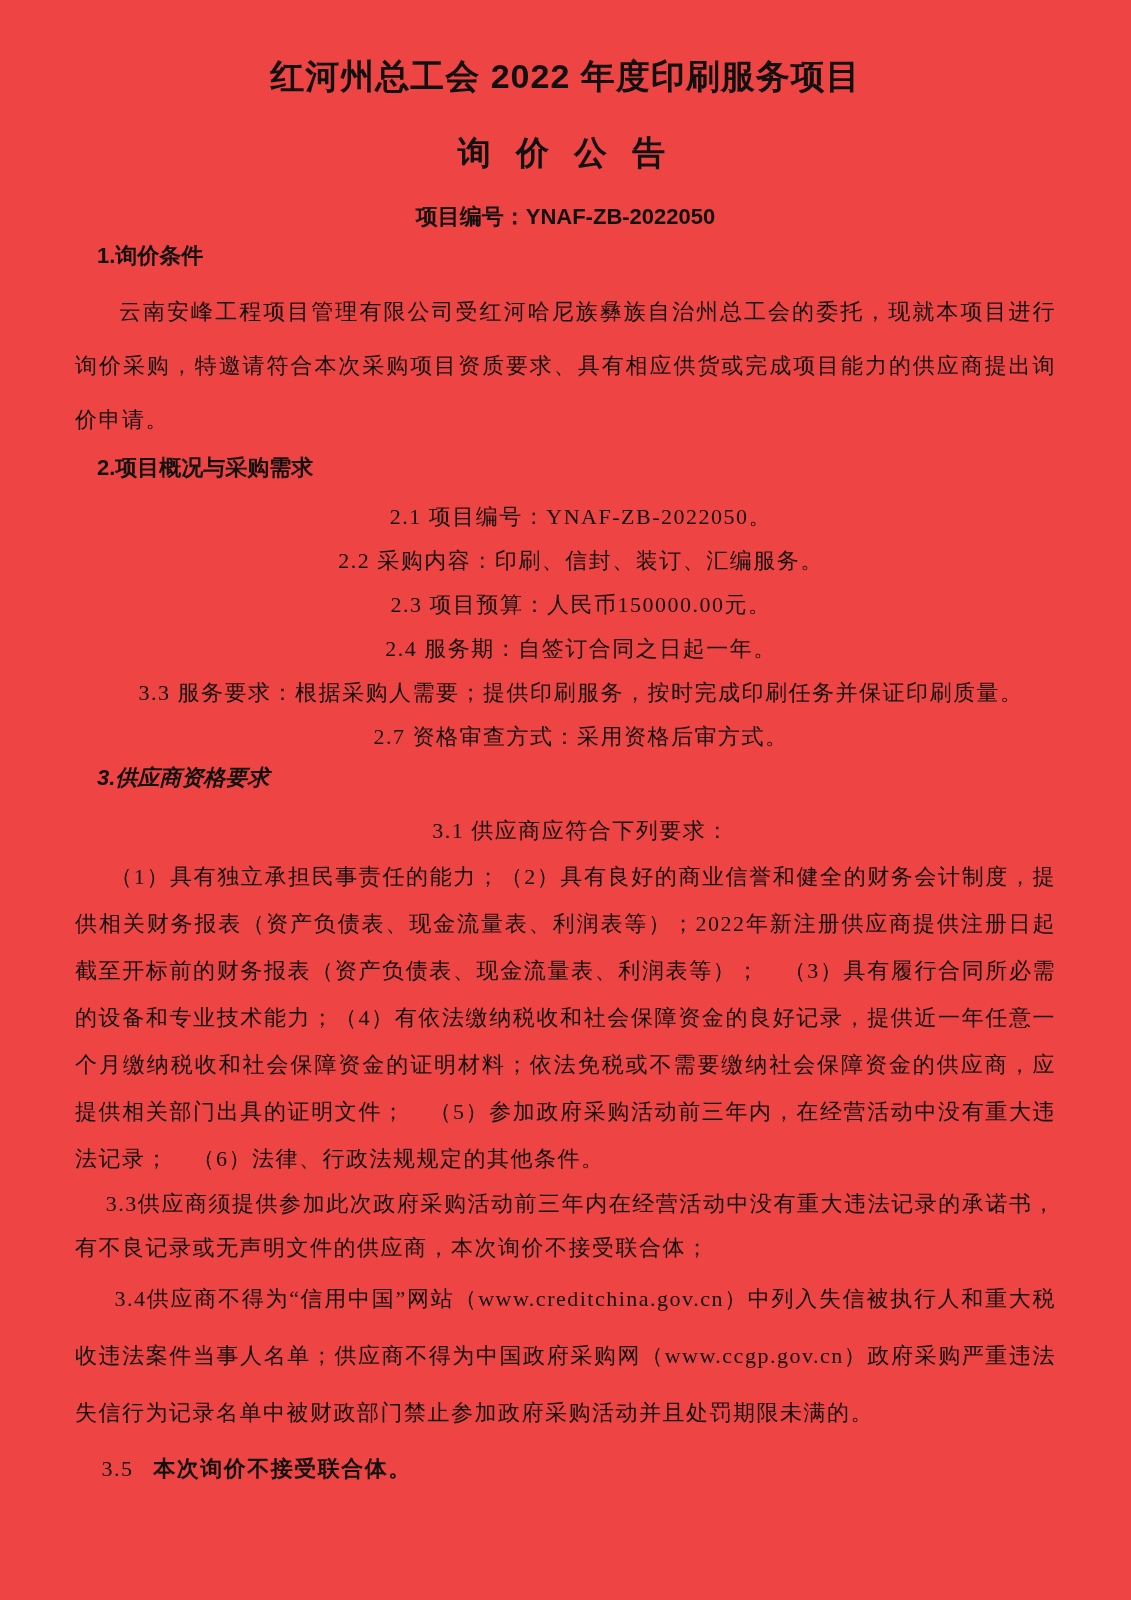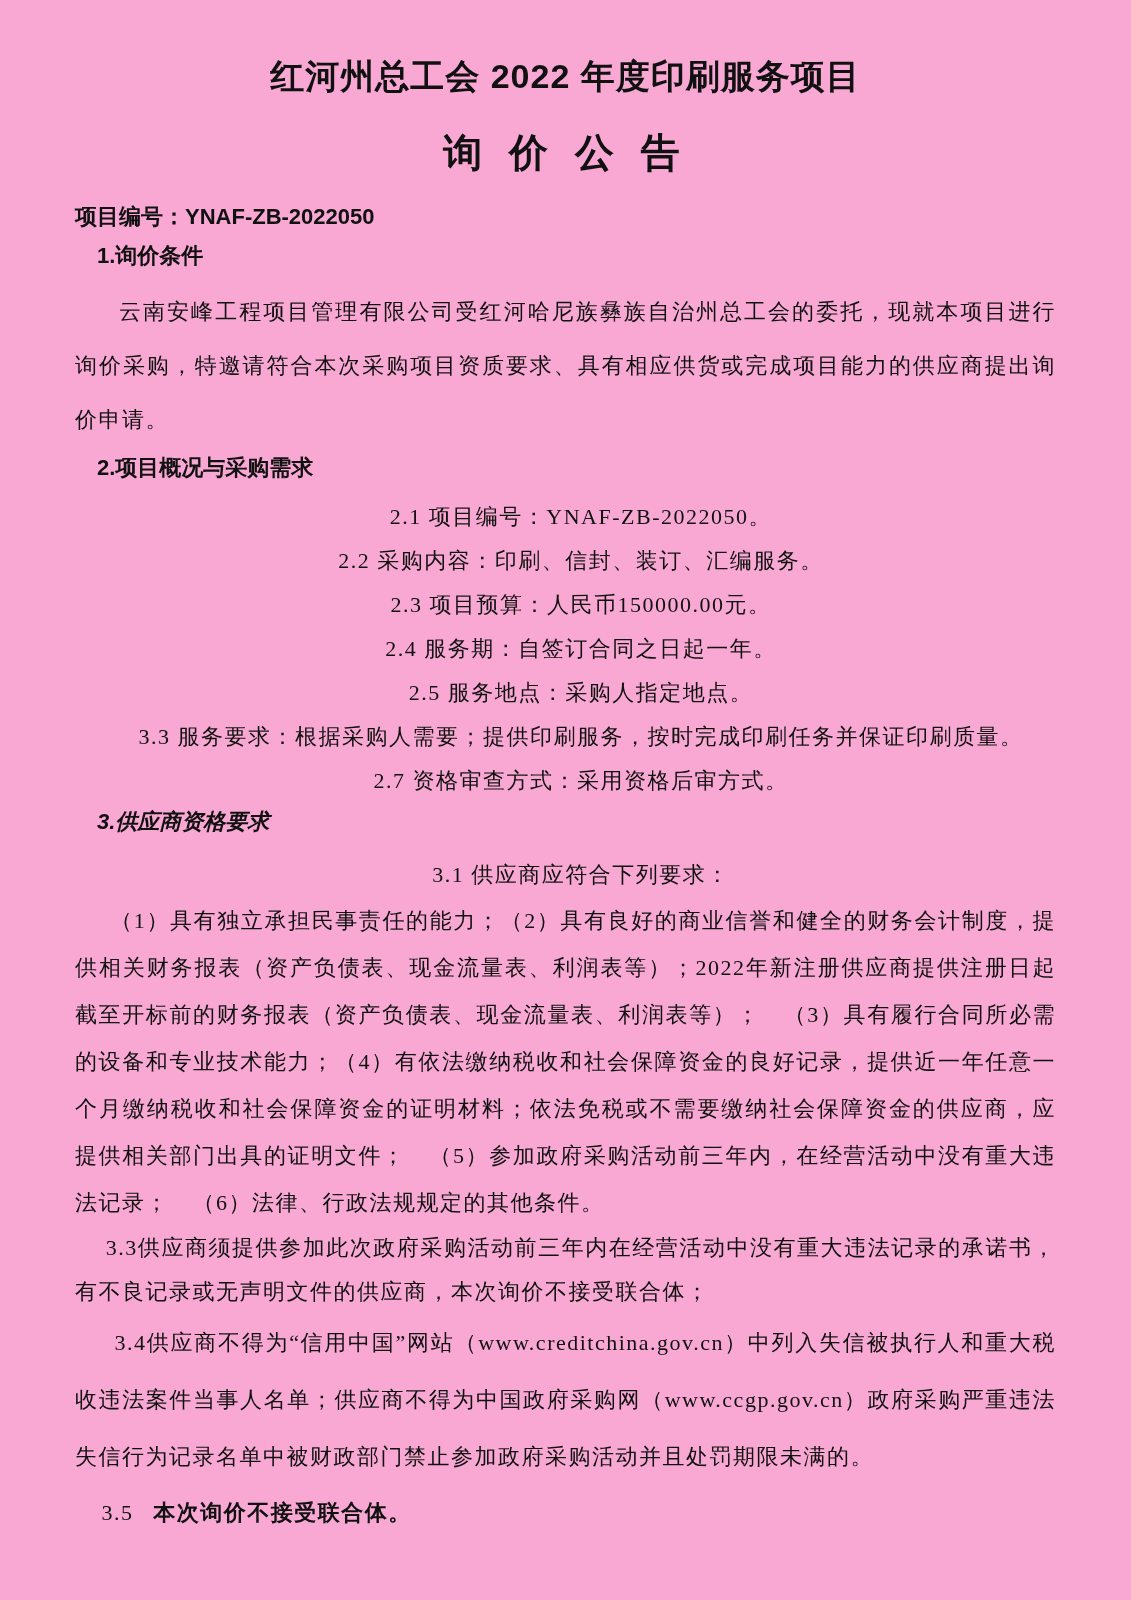--- a/index.html
+++ b/index.html
@@ -12,42 +12,43 @@
     height: 1600px;
     overflow: hidden;
     color: #111111;
     font-family: "Liberation Serif", serif;
   }
   .page {
     box-sizing: border-box;
     width: 1131px;
     height: 1600px;
     padding: 50px 75px 0 75px;
-    background: #f9a8d4;
+    background: #ef4444;
   }
   .doc-title {
     margin: 6px 0 0 0;
     text-align: center;
     font-family: "Liberation Sans", sans-serif;
     font-weight: bold;
     font-size: 34px;
     line-height: 41px;
     letter-spacing: 1px;
   }
   .doc-subtitle {
     margin: 36px 0 0 0;
     text-align: center;
     font-family: "Liberation Sans", sans-serif;
     font-weight: bold;
-    font-size: 39px;
+    font-size: 33px;
     line-height: 40px;
     letter-spacing: 8px;
   }
   .proj-no {
     margin: 30px 0 0 0;
+    text-align: center;
     font-family: "Liberation Sans", sans-serif;
     font-weight: bold;
     font-size: 22px;
     line-height: 28px;
   }
   .sec-heading {
     margin: 10px 0 0 0;
     font-family: "Liberation Sans", sans-serif;
     font-weight: bold;
     font-size: 22px;
@@ -112,21 +113,20 @@
 
   <p class="body-text para-1">云南安峰工程项目管理有限公司受红河哈尼族彝族自治州总工会的委托，现就本项目进行询价采购，特邀请符合本次采购项目资质要求、具有相应供货或完成项目能力的供应商提出询价申请。</p>
 
   <div class="sec-heading h2">2.项目概况与采购需求</div>
 
   <div class="items-2">
     <p class="item">2.1 项目编号：YNAF-ZB-2022050。</p>
     <p class="item">2.2 采购内容：印刷、信封、装订、汇编服务。</p>
     <p class="item">2.3 项目预算：人民币150000.00元。</p>
     <p class="item">2.4 服务期：自签订合同之日起一年。</p>
-    <p class="item">2.5 服务地点：采购人指定地点。</p>
     <p class="item">3.3 服务要求：根据采购人需要；提供印刷服务，按时完成印刷任务并保证印刷质量。</p>
     <p class="item">2.7 资格审查方式：采用资格后审方式。</p>
   </div>
 
   <div class="sec-heading h3">3.供应商资格要求</div>
 
   <p class="item item-3-1">3.1 供应商应符合下列要求：</p>
 
   <p class="body-text req-para">（1）具有独立承担民事责任的能力；（2）具有良好的商业信誉和健全的财务会计制度，提供相关财务报表（资产负债表、现金流量表、利润表等）；2022年新注册供应商提供注册日起截至开标前的财务报表（资产负债表、现金流量表、利润表等）；　（3）具有履行合同所必需的设备和专业技术能力；（4）有依法缴纳税收和社会保障资金的良好记录，提供近一年任意一个月缴纳税收和社会保障资金的证明材料；依法免税或不需要缴纳社会保障资金的供应商，应提供相关部门出具的证明文件；　（5）参加政府采购活动前三年内，在经营活动中没有重大违法记录；　（6）法律、行政法规规定的其他条件。</p>
 

